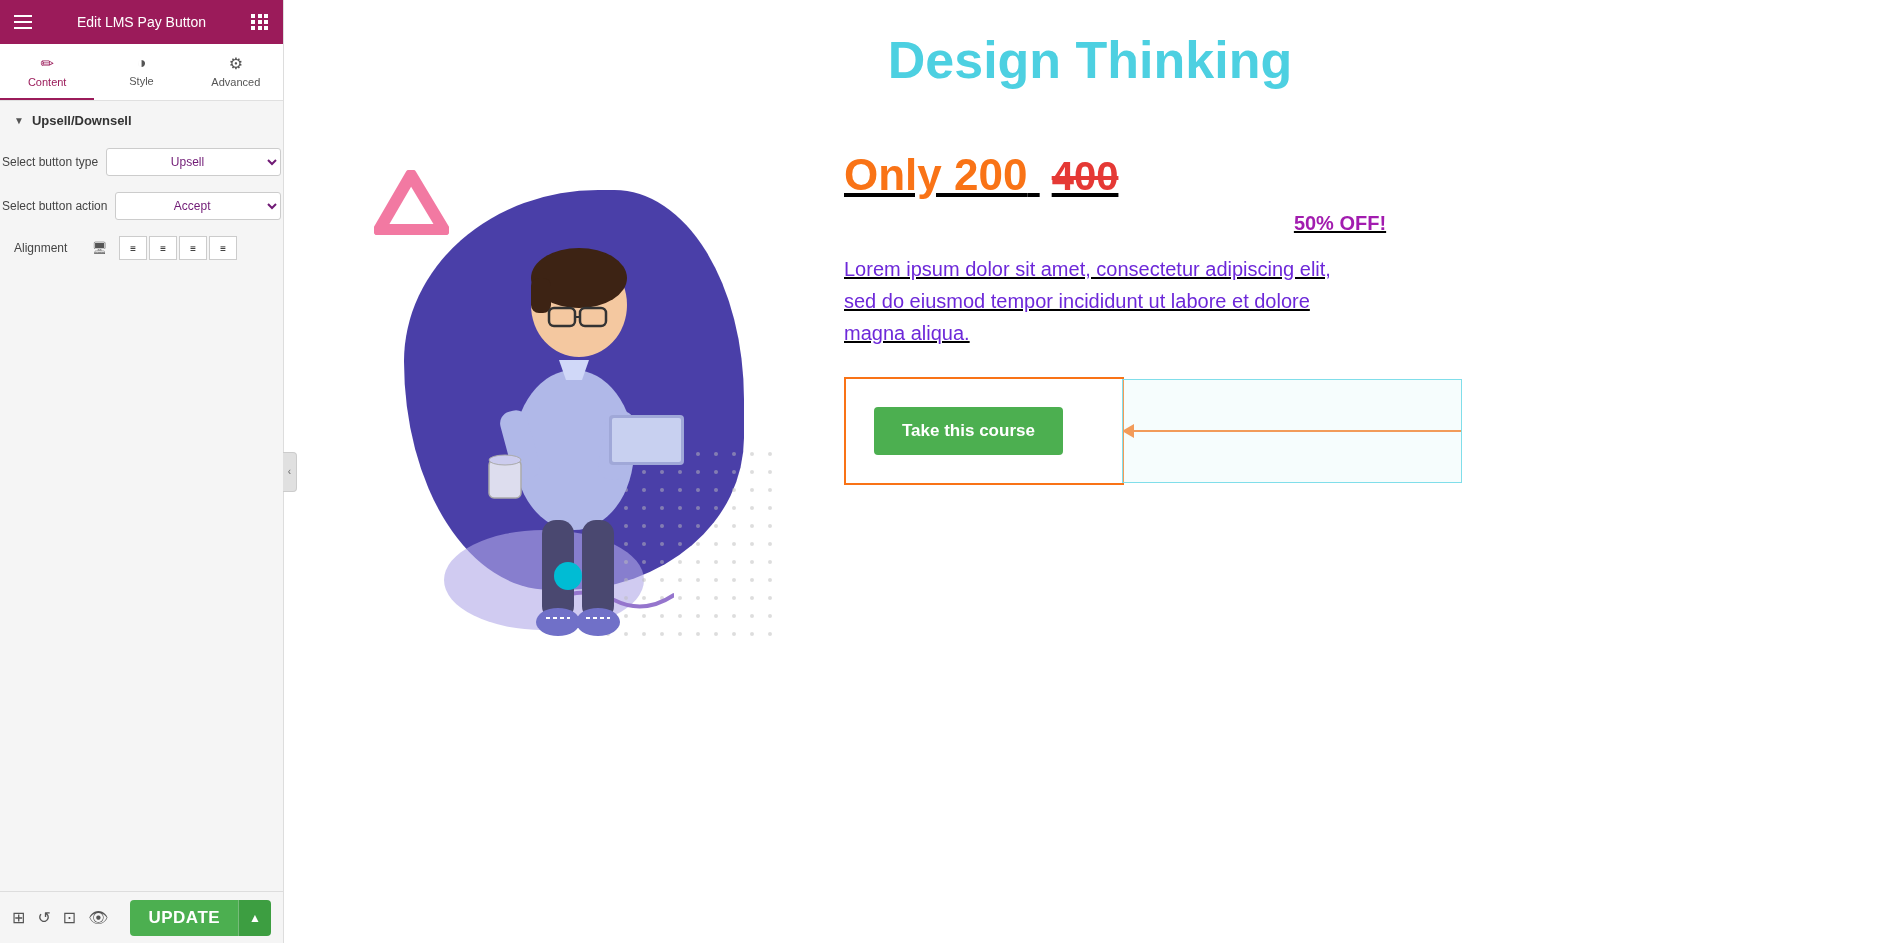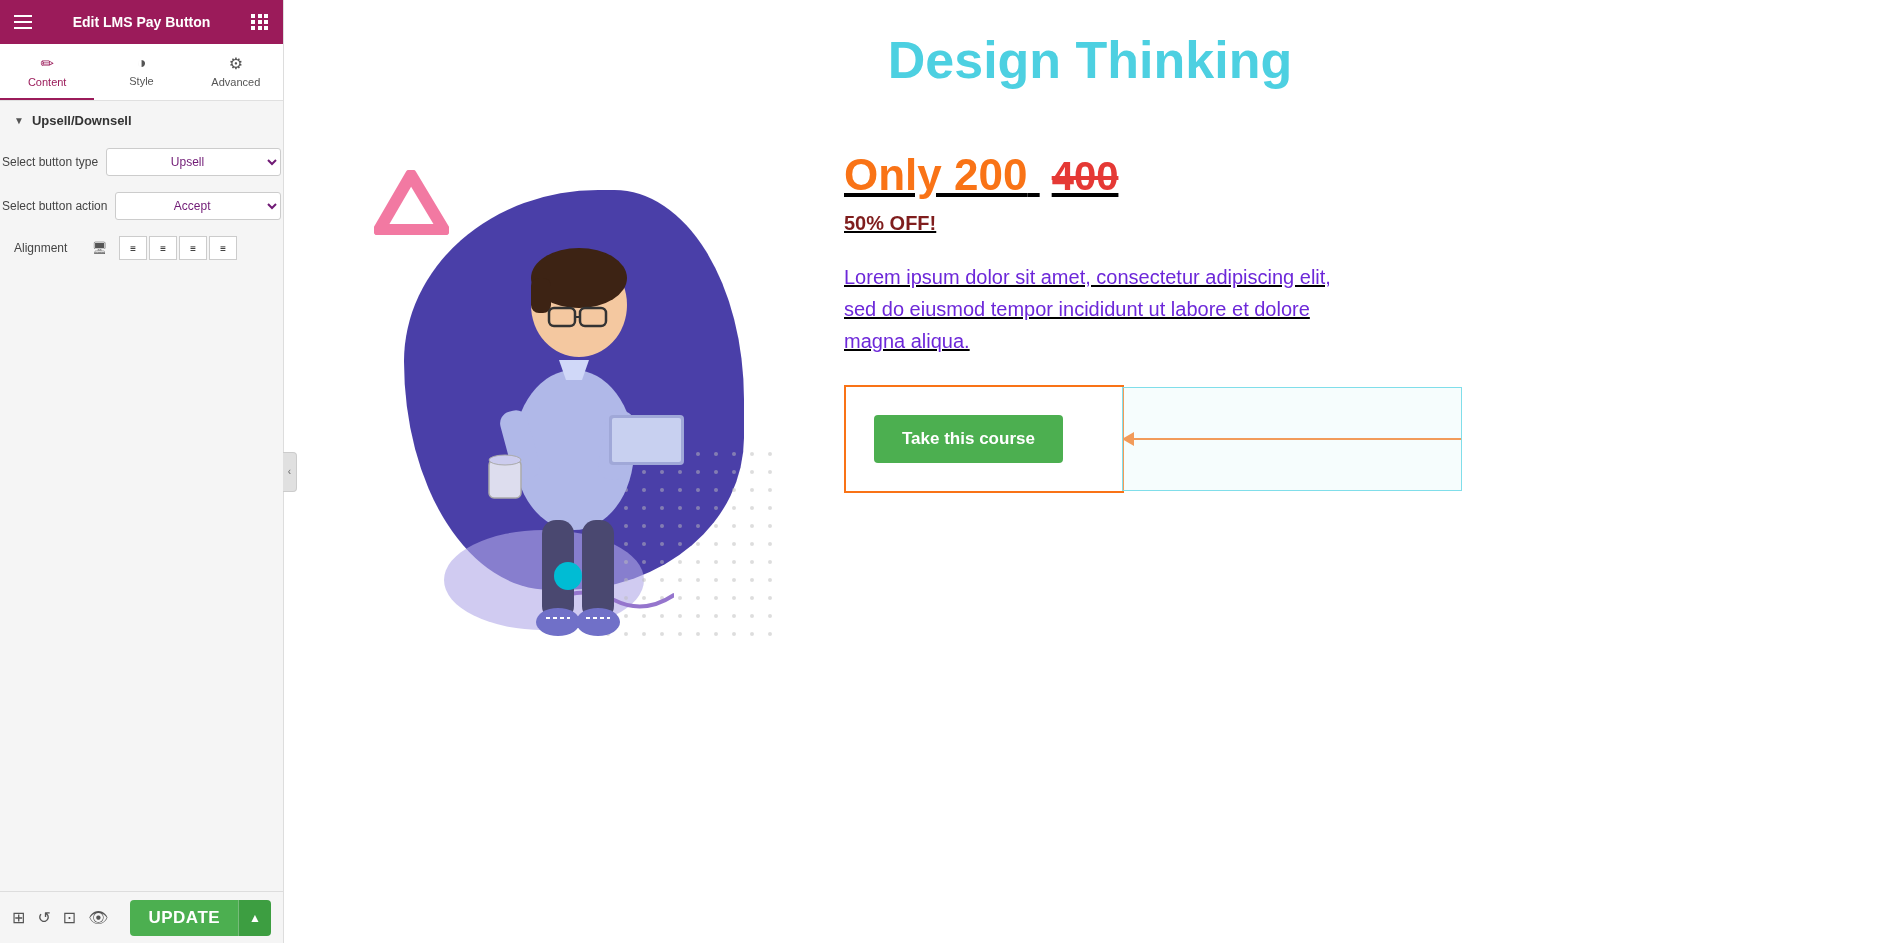--- a/index.html
+++ b/index.html
@@ -22,21 +22,21 @@
       color: white;
       display: flex;
       align-items: center;
       justify-content: space-between;
       padding: 0 14px;
       height: 44px;
     }
 
     .panel-header-title {
       font-size: 14px;
-      font-weight: 700;
+      font-weight: 400;
       color: white;
     }
 
     .hamburger-icon {
       display: flex;
       flex-direction: column;
       gap: 4px;
       cursor: pointer;
     }
     .hamburger-icon span {
@@ -374,24 +374,25 @@
     }
 
     .price-old {
       color: #e53935;
       text-decoration: line-through;
       margin-left: 12px;
       font-size: 40px;
     }
 
     .discount-badge {
-      color: #7f1d1d;
+      color: #a21caf;
       font-size: 20px;
       font-weight: 700;
-      margin-bottom: 26px;
+      margin-bottom: 18px;
+      text-align: center;
     }
 
     .course-desc {
       font-size: 20px;
       color: #6d28d9;
       line-height: 1.6;
       margin-bottom: 28px;
       max-width: 500px;
     }
 

